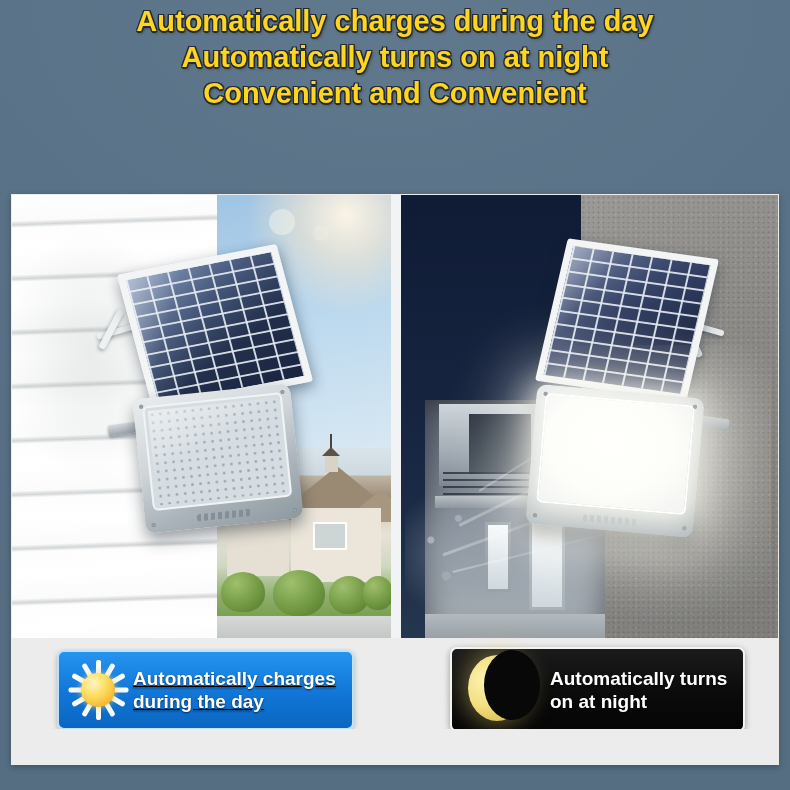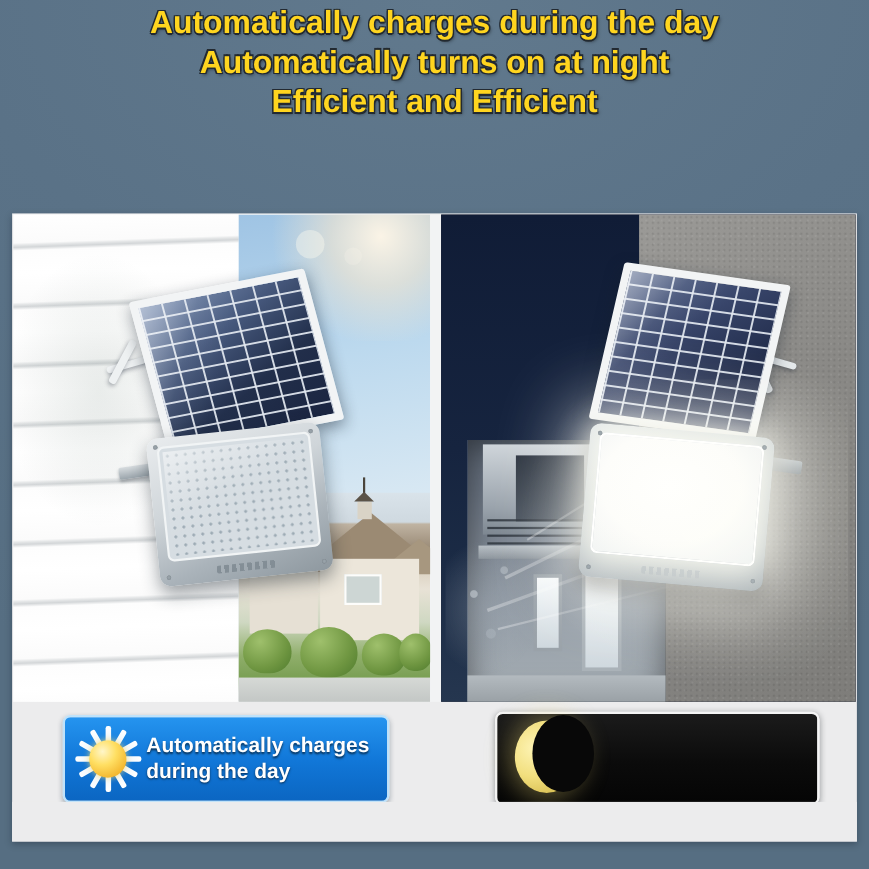--- a/index.html
+++ b/index.html
@@ -267,20 +267,21 @@
   .badges{position:absolute;left:0;top:444px;width:768px;height:127px;}
   .badge{
     position:absolute;display:flex;align-items:center;
     border-radius:7px;
   }
   .badge-day{
     left:46px;top:12px;width:293px;height:76px;
     background:linear-gradient(180deg,#2594ef 0%,#1177d8 52%,#0b66c2 100%);
     border:2px solid #bfe2fa;
     box-shadow:0 2px 5px rgba(20,40,60,.3);
+    text-decoration:underline;
   }
   .badge-night{
     left:439px;top:9px;width:291px;height:81px;
     background:linear-gradient(180deg,#1b1b1b 0%,#0b0b0b 55%,#050505 100%);
     border:2px solid #f4f4f4;
     box-shadow:0 2px 6px rgba(20,25,30,.4);
   }
   .badge-ico{position:relative;flex:0 0 auto;}
   .badge-txt{
     font-size:19px;line-height:23px;font-weight:bold;color:#ffffff;
@@ -318,21 +319,21 @@
   .card-foot{position:absolute;left:0;bottom:0;width:768px;height:36px;background:#ececed;}
 </style>
 </head>
 <body>
 
 <div id="stage">
 
   <div class="head">
     <p class="t-sub s1">Automatically charges during the day</p>
     <p class="t-sub s2">Automatically turns on at night</p>
-    <p class="t-sub s3">Efficient and Efficient</p>
+    <p class="t-sub s3">Convenient and Convenient</p>
   </div>
 
   <div class="card">
 
     <div class="photos">
 
       <div class="pane pane-day">
         <div class="day-wall"></div>
         <div class="day-sky">
           <div class="sun-glow"></div>
@@ -454,18 +455,20 @@
 during the day</div>
       </div>
 
       <div class="badge badge-night">
         <div class="badge-ico">
           <div class="moon-wrap">
             <div class="moon"></div>
             <div class="moon-cut"></div>
           </div>
         </div>
+        <div class="badge-txt">Automatically turns
+on at night</div>
       </div>
     </div>
 
     <div class="card-foot"></div>
   </div>
 </div>
 
 </body></html>

